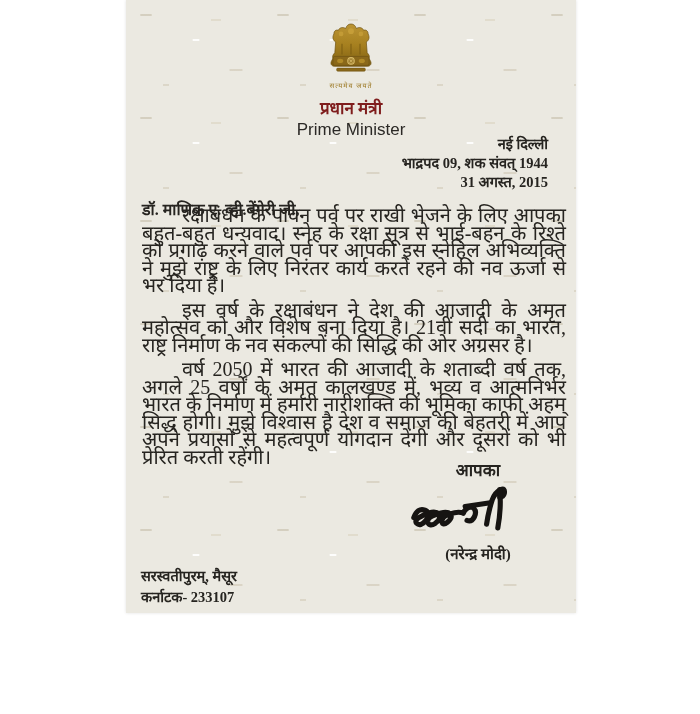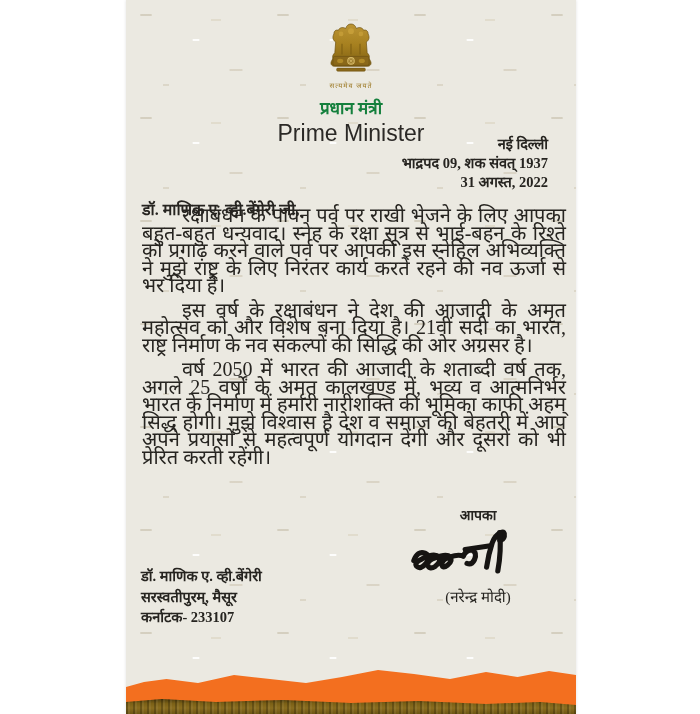--- a/index.html
+++ b/index.html
@@ -1,21 +1,21 @@
 <!DOCTYPE html>
 <html><head>
 <meta charset="utf-8">
 <style>
   html,body{margin:0;padding:0;}
   body{
     width:700px;height:714px;position:relative;background:#ffffff;overflow:hidden;
     font-family:"Liberation Serif","DejaVu Serif",serif;color:#262420;
   }
   .photo{
-    position:absolute;left:126px;top:0;width:450px;height:714px;
+    position:absolute;left:126px;top:0;width:450px;height:613px;
     box-shadow:0 0 3px rgba(0,0,0,.12);
   }
   .gold-band{
     position:absolute;left:0;right:0;bottom:0;height:15px;z-index:2;
     background:linear-gradient(180deg,#4f3e0f 0%,#7b6016 30%,#8a6d1f 60%,#6d5614 100%);
     background-blend-mode:multiply;
     clip-path:polygon(0 3px,8% 0,20% 3px,35% 1px,50% 4px,65% 2px,80% 5px,92% 3px,100% 6px,100% 100%,0 100%);
   }
   .gold-band:after{
     content:"";position:absolute;inset:0;
@@ -32,30 +32,30 @@
       radial-gradient(ellipse 10px 1.5px at 70px 40px, rgba(255,255,255,.9) 0 45%, transparent 50%),
       radial-gradient(ellipse 16px 2px at 110px 70px, rgba(190,180,155,.38) 0 45%, transparent 50%),
       radial-gradient(ellipse 9px 1.5px at 40px 85px, rgba(200,190,165,.42) 0 45%, transparent 50%),
       radial-gradient(ellipse 12px 2px at 90px 20px, rgba(210,200,175,.4) 0 45%, transparent 50%);
     background-size:137px 103px;
     clip-path:polygon(0 0,100% 0,100% 675px,94% 671px,87% 677px,80% 672px,72% 679px,64% 674px,56% 670px,48% 677px,40% 683px,32% 679px,24% 675px,16% 683px,9% 679px,4% 682px,0 687px);
   }
   .masthead{position:absolute;top:22px;left:0;right:0;text-align:center;z-index:4;}
   .emblem{display:block;margin:0 auto;}
   .motto{display:block;font-size:7px;letter-spacing:1px;color:#9a7620;margin-top:1px;}
-  .title-hi{display:block;font-size:17px;font-weight:bold;margin-top:6px;color:#15803d;}
-  .title-en{display:block;font-size:23px;color:#2b2926;margin-top:1px;font-family:"Liberation Sans","DejaVu Sans",sans-serif;text-align:center;}
+  .title-hi{display:block;font-size:17px;font-weight:bold;margin-top:6px;color:#7f1d1d;}
+  .title-en{display:block;font-size:17px;color:#2b2926;margin-top:1px;font-family:"Liberation Sans","DejaVu Sans",sans-serif;text-align:center;}
   .dateline{position:absolute;top:135px;right:28px;text-align:right;font-size:14.5px;line-height:19px;font-weight:600;z-index:4;}
   .salutation{position:absolute;top:198px;left:16px;font-size:16px;font-weight:bold;z-index:4;}
   .body-text{position:absolute;top:207px;left:16px;width:424px;font-size:20px;line-height:17.5px;text-align:justify;z-index:4;}
   .body-text p{margin:0 0 7px 0;text-indent:40px;}
   .closing{position:absolute;top:458px;right:18px;width:160px;text-align:center;z-index:4;}
-  .valediction{font-size:14px;font-weight:600;margin-top:47px;}
+  .valediction{font-size:17px;font-weight:600;}
   .signature{display:block;margin:4px auto 2px;margin-left:8px;}
-  .signatory{font-size:15px;font-weight:normal;}
+  .signatory{font-size:15px;font-weight:bold;}
   .address{position:absolute;top:566px;left:15px;font-size:14.5px;line-height:20.5px;font-weight:600;z-index:4;}
 </style>
 </head>
 <body>
 
 <div class="photo">
   <div class="orange-strip"></div>
   <div class="gold-band"></div>
   <div class="paper"></div>
 
@@ -80,22 +80,22 @@
       <rect x="14" y="51" width="32" height="3.4" rx="1.4" fill="#8a681a" stroke="#6f5414" stroke-width="0.6"></rect>
       <path d="M20 24 V36 M30 24 V36 M40 24 V36" stroke="#7e5f13" stroke-width="2.2" opacity="0.55"></path>
     </svg>
     <span class="motto">सत्यमेव जयते</span>
     <span class="title-hi">प्रधान मंत्री</span>
     <span class="title-en">Prime Minister</span>
   </div>
 
   <div class="dateline">
     <div>नई दिल्ली</div>
-    <div>भाद्रपद 09, शक संवत् 1937</div>
-    <div>31 अगस्त, 2022</div>
+    <div>भाद्रपद 09, शक संवत् 1944</div>
+    <div>31 अगस्त, 2015</div>
   </div>
 
   <div class="salutation">डॉ. माणिक ए. व्ही.बेंगेरी जी,</div>
 
   <div class="body-text">
     <p>रक्षाबंधन के पावन पर्व पर राखी भेजने के लिए आपका बहुत-बहुत धन्यवाद। स्नेह के रक्षा सूत्र से भाई-बहन के रिश्ते को प्रगाढ़ करने वाले पर्व पर आपकी इस स्नेहिल अभिव्यक्ति ने मुझे राष्ट्र के लिए निरंतर कार्य करते रहने की नव ऊर्जा से भर दिया है।</p>
     <p>इस वर्ष के रक्षाबंधन ने देश की आजादी के अमृत महोत्सव को और विशेष बना दिया है। 21वीं सदी का भारत, राष्ट्र निर्माण के नव संकल्पों की सिद्धि की ओर अग्रसर है।</p>
     <p>वर्ष 2050 में भारत की आजादी के शताब्दी वर्ष तक, अगले 25 वर्षों के अमृत कालखण्ड में, भव्य व आत्मनिर्भर भारत के निर्माण में हमारी नारीशक्ति की भूमिका काफी अहम् सिद्ध होगी। मुझे विश्वास है देश व समाज की बेहतरी में आप अपने प्रयासों से महत्वपूर्ण योगदान देंगी और दूसरों को भी प्रेरित करती रहेंगी।</p>
   </div>
 
@@ -107,17 +107,16 @@
         <path d="M61 30 Q65 22 71 24 Q76 27 73 34 Q70 40 65 38"></path>
         <path d="M63 23 L90 19"></path>
         <path d="M86 42 Q88 28 92 16 Q95 8 101 5 Q106 3 105 9 Q104 13 100 13"></path>
         <path d="M100 5 Q102 24 98 46"></path>
       </g>
     </svg>
     <div class="signatory">(नरेन्द्र मोदी)</div>
   </div>
 
   <div class="address">
-    <div>डॉ. माणिक ए. व्ही.बेंगेरी</div>
     <div>सरस्वतीपुरम्, मैसूर</div>
     <div>कर्नाटक- 233107</div>
   </div>
 </div>
 
 </body></html>

